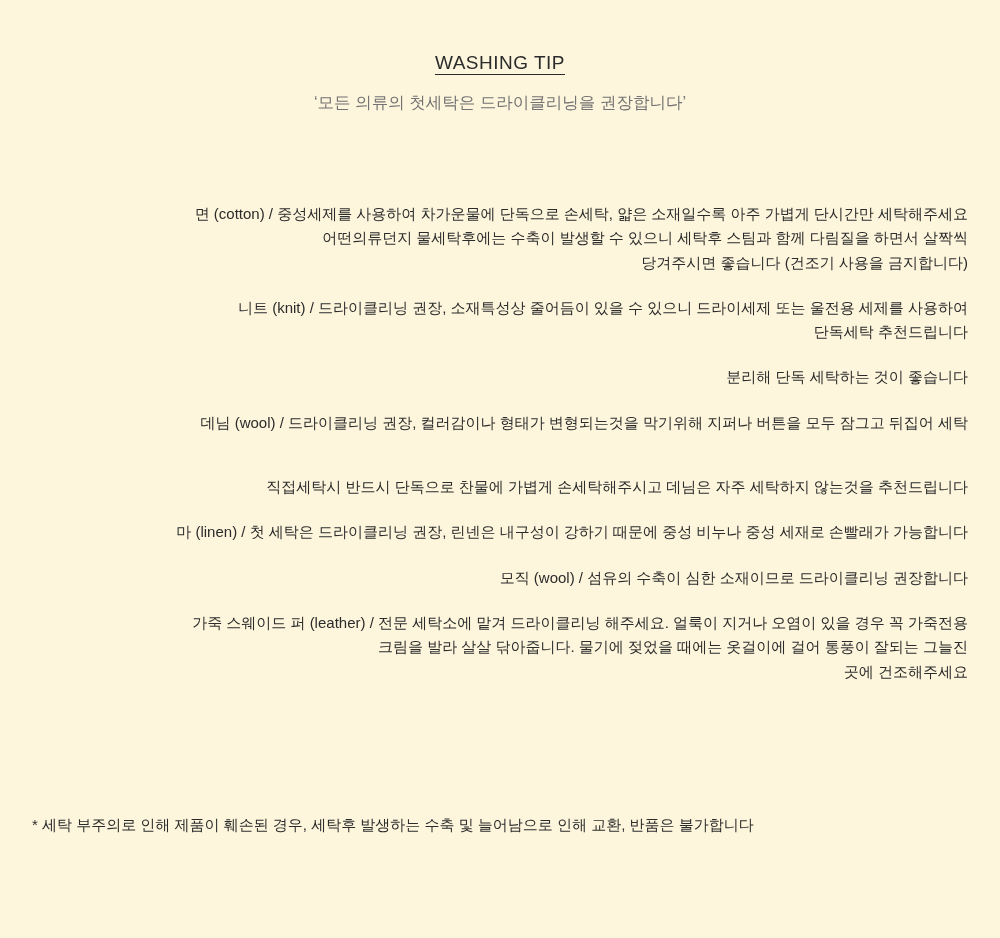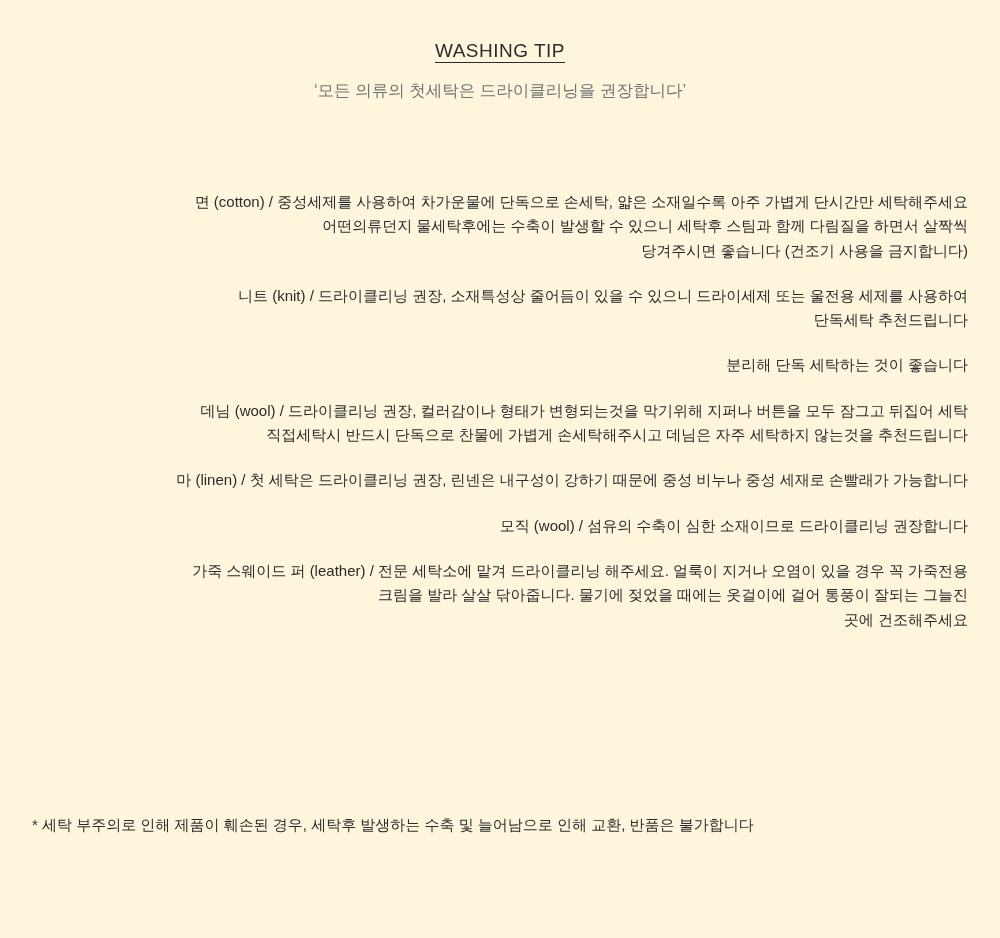--- a/index.html
+++ b/index.html
@@ -15,21 +15,21 @@
     overflow: hidden;
   }
   .page {
     position: relative;
     width: 1000px;
     height: 938px;
     box-sizing: border-box;
   }
   .header {
     text-align: center;
-    padding-top: 40px;
+    padding-top: 52px;
   }
   .title {
     font-size: 19px;
     letter-spacing: 0.5px;
     text-decoration: underline;
     text-underline-offset: 5px;
     color: #2b2b2b;
     display: inline-block;
   }
   .subtitle {
@@ -46,21 +46,21 @@
     font-size: 15px;
     line-height: 1.62;
   }
   .entry .line {
     white-space: nowrap;
     text-align: right;
   }
   .entry .line.indent-1 { padding-left: 106px; }
   .entry .line.indent-2 { padding-left: 112px; }
   .entry .line.indent-3 { padding-left: 222px; }
-  .entry .line.indent-4 { padding-left: 132px; }
+  .entry .line.indent-4 { padding-left: 132px; margin-top: 40px; }
   .entry .line.indent-5 { padding-left: 222px; }
   .footnote {
     position: absolute;
     left: 32px;
     top: 816px;
     font-size: 15px;
     color: #2b2b2b;
     white-space: nowrap;
   }
 </style>

